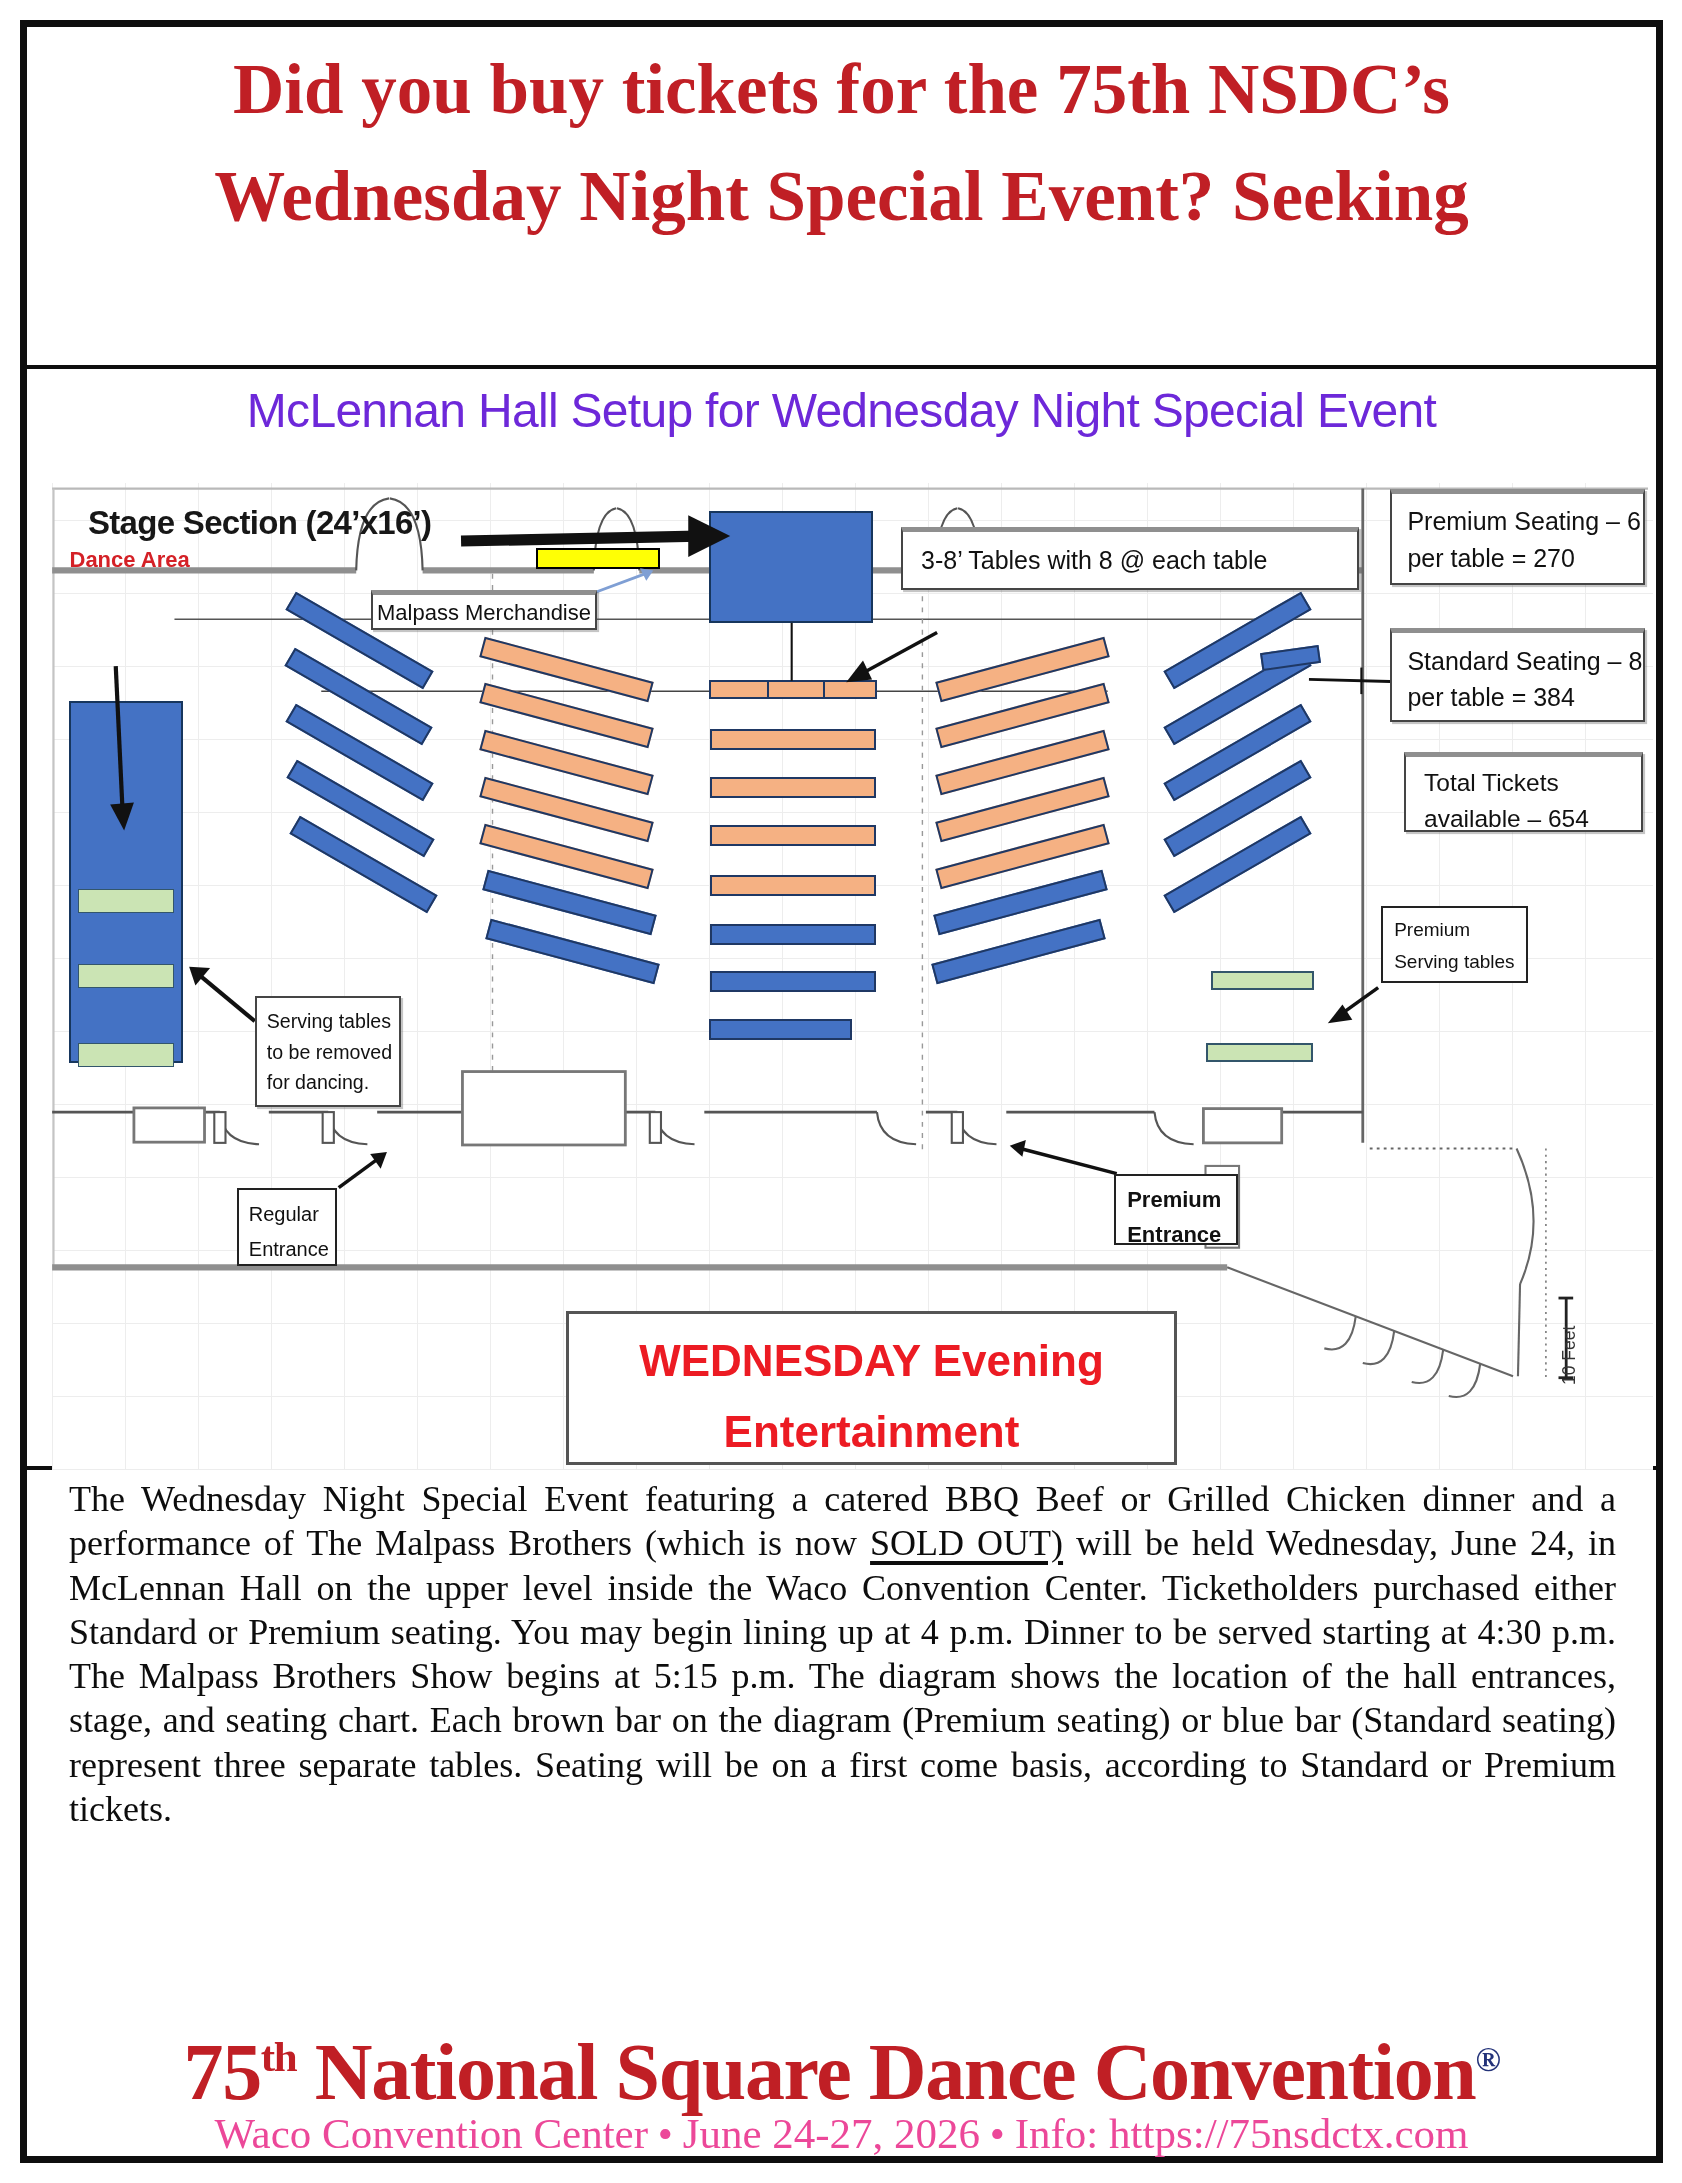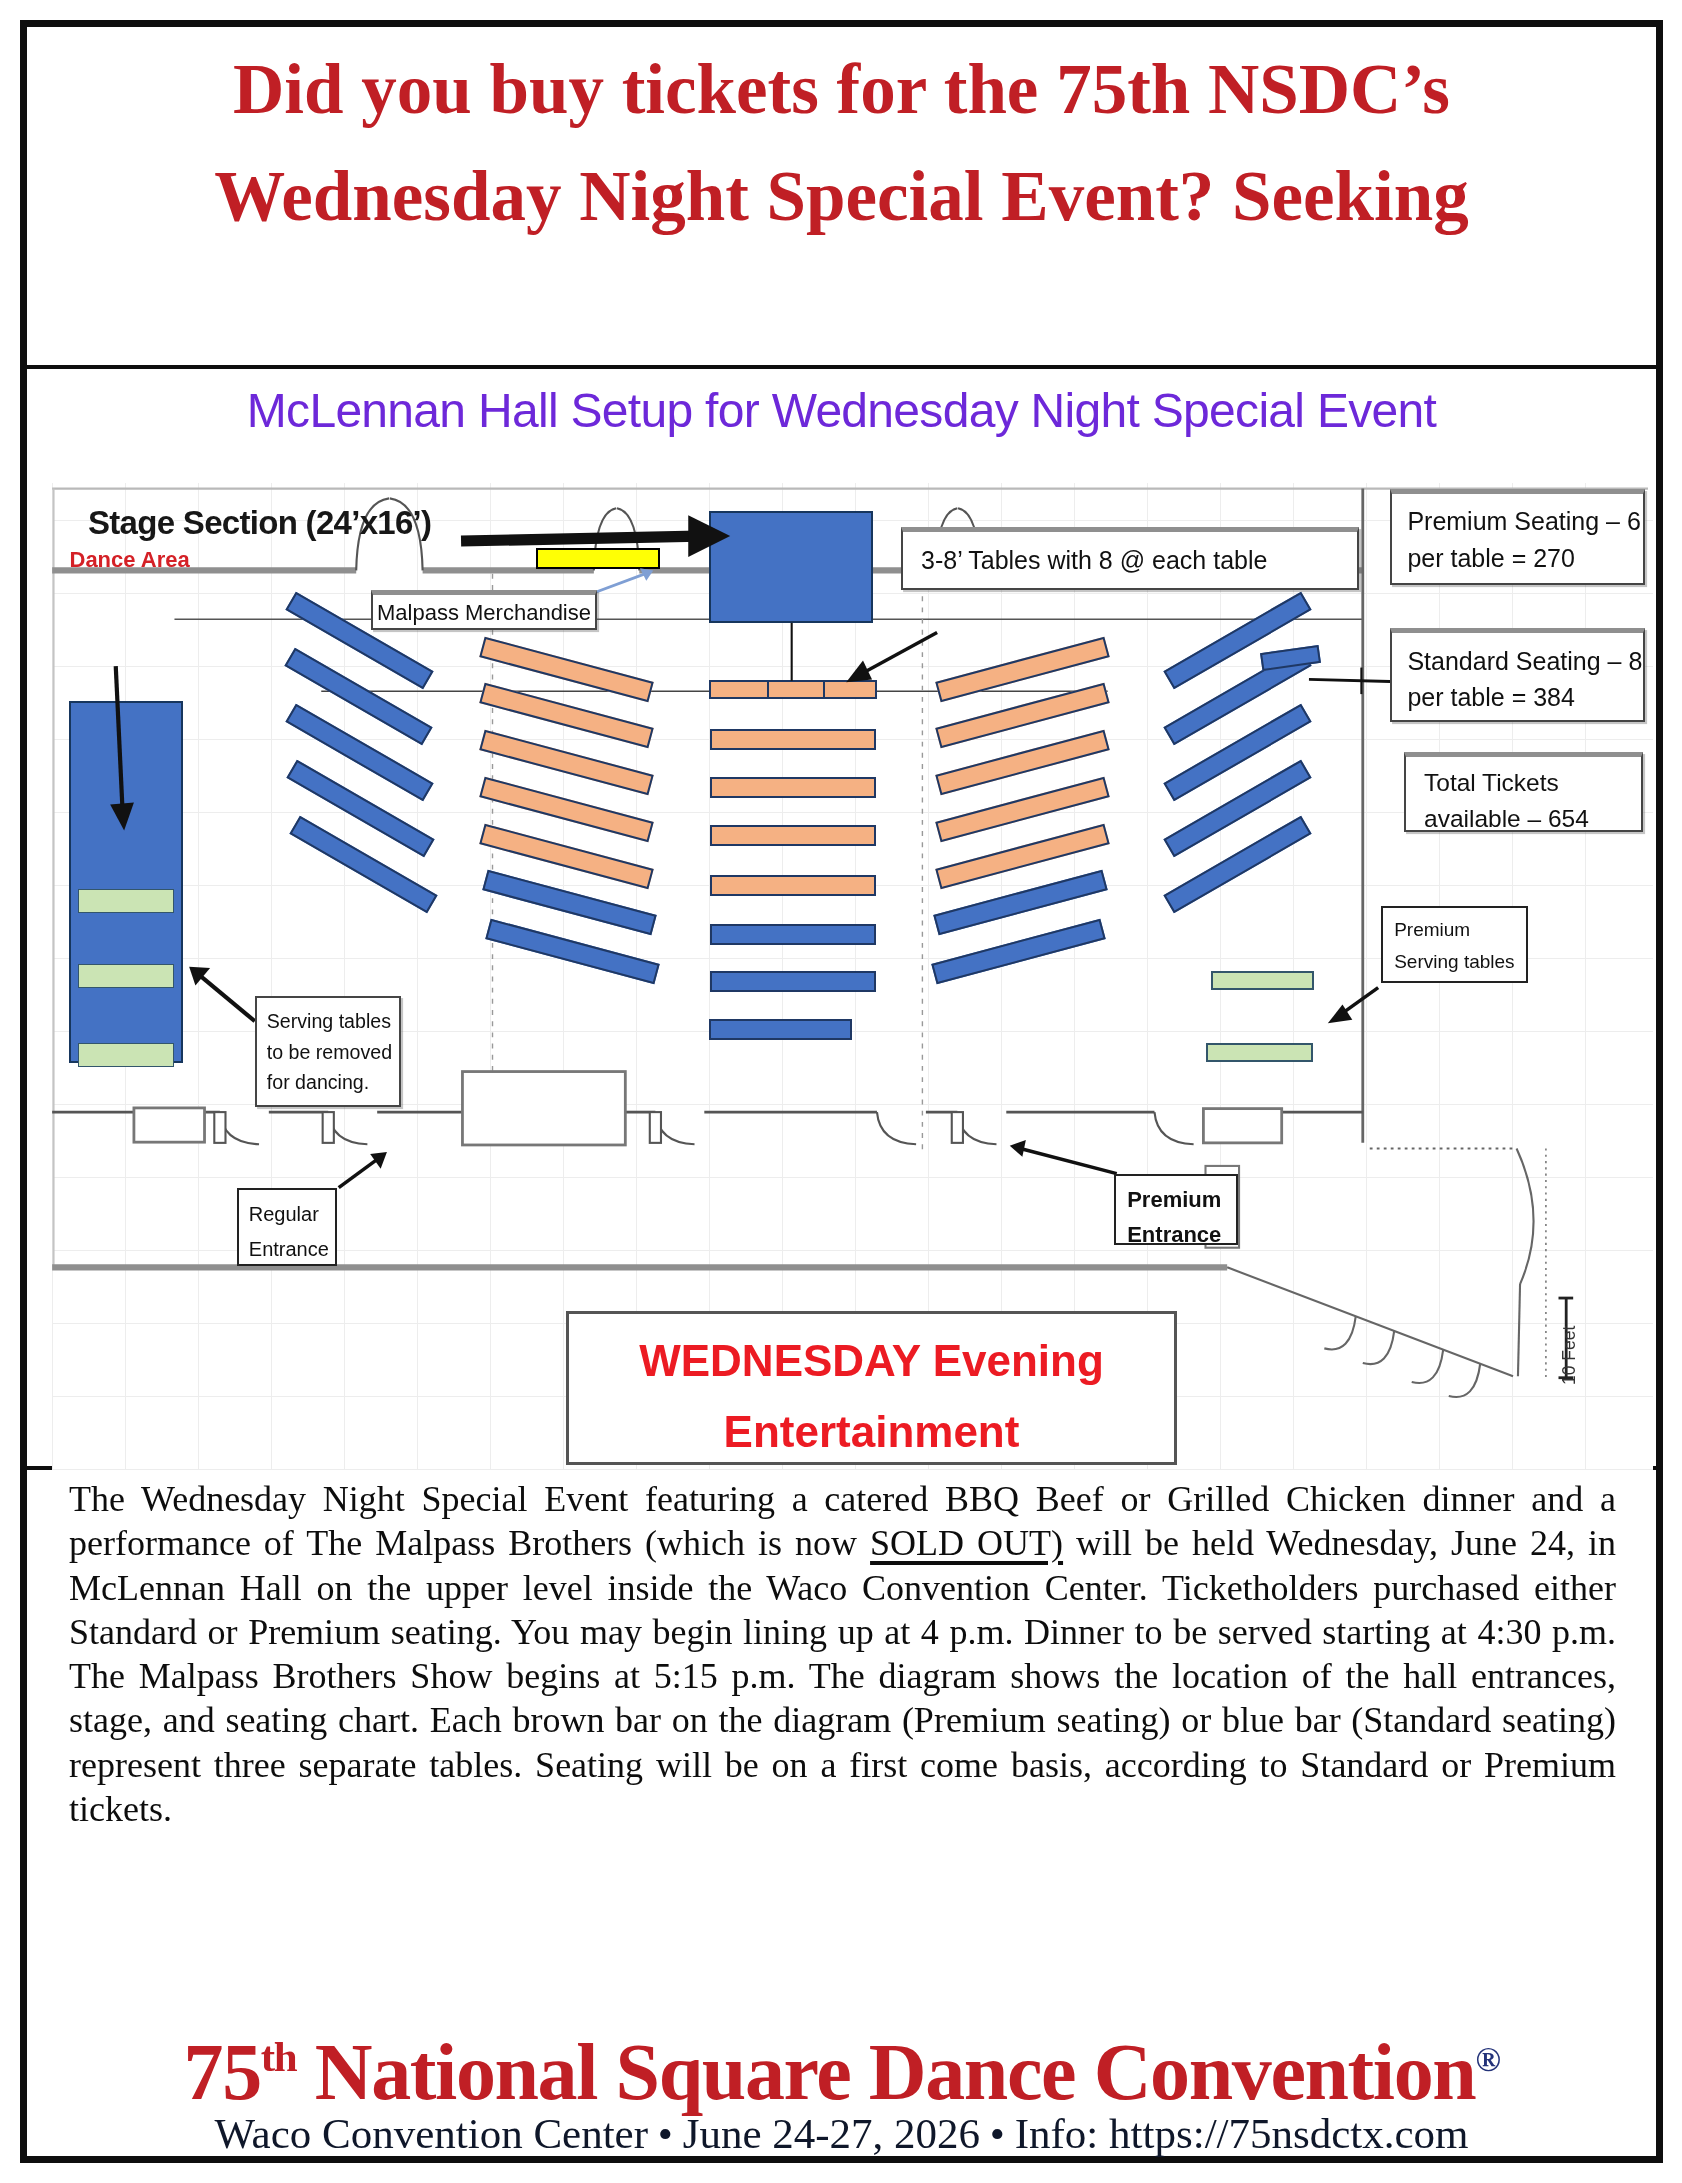--- a/index.html
+++ b/index.html
@@ -65,21 +65,21 @@
   
   .bodytext{position:absolute;left:69px;top:1477px;width:1547px;font-size:36px;line-height:1.23;
             color:#0d0d0d;text-align:justify;}
   .bodytext .u{text-decoration:underline;text-decoration-thickness:3.5px;text-underline-offset:6.3px;}
   .tagline{position:absolute;left:0;right:0;top:1939px;text-align:center;font-style:italic;
            font-size:48px;color:#233279;}
   .conv-line{position:absolute;left:0;right:0;top:2027px;text-align:center;color:#C01F25;
              font-weight:bold;font-size:80px;letter-spacing:-1.4px;}
   .conv-line sup{font-size:43px;vertical-align:super;line-height:0;}
   .conv-line .reg{color:#233279;font-size:34px;font-weight:bold;}
-  .info-line{position:absolute;left:0;right:0;top:2109px;text-align:center;font-size:43px;color:#0f172a;}
+  .info-line{position:absolute;left:0;right:0;top:2109px;text-align:center;font-size:43px;color:#ec4899;}
   .info-line .dot{padding:0 9.8px;}
 </style>
 </head>
 <body>
 
 <div class="page">
   <div class="frame"></div>
   <div class="divider" style="top:365px"></div>
   <div class="divider" style="top:1466px;height:3.5px"></div>
 

